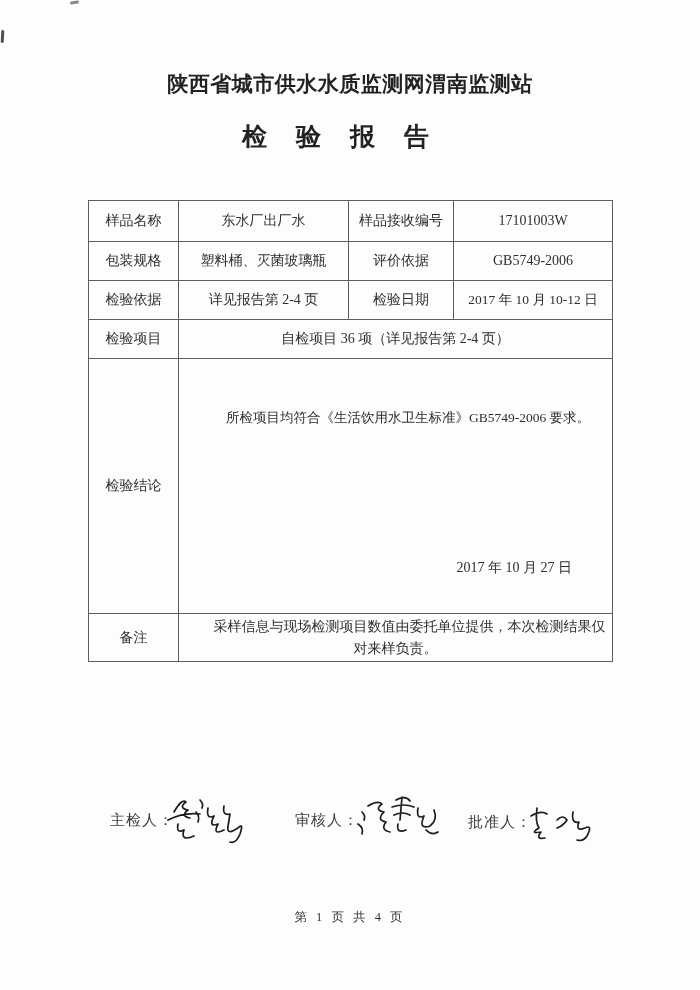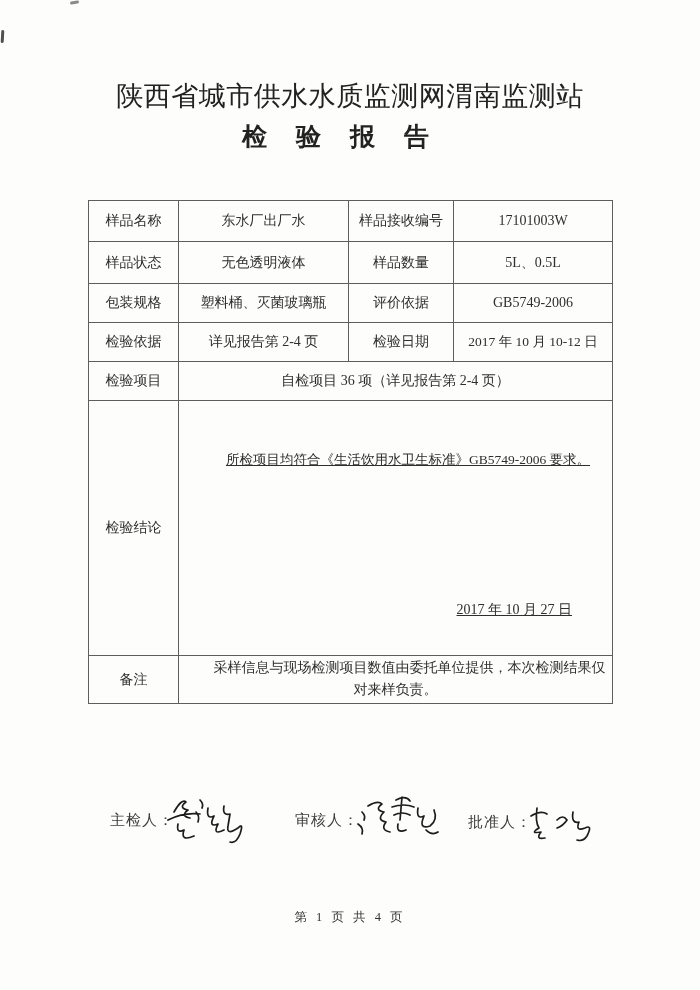--- a/index.html
+++ b/index.html
@@ -23,23 +23,23 @@
   }
   .artifact-left {
     position: absolute; left: 1px; top: 30px;
     width: 3px; height: 13px;
     background: #4f4f4f; border-radius: 2px;
     transform: rotate(3deg);
   }
 
   
   .title-org {
-    position: absolute; top: 78px; left: 0; width: 100%;
-    text-align: center;
-    font-size: 27px; font-weight: normal;
+    position: absolute; top: 70px; left: 0; width: 100%;
+    text-align: center;
+    font-size: 21px; font-weight: bold;
     letter-spacing: 0.5px;
     color: #222;
   }
   .title-report {
     position: absolute; top: 120px; left: 0; width: 100%;
     text-align: center;
     font-size: 25px; font-weight: bold;
     letter-spacing: 29px; 
     box-sizing: border-box;
     color: #222;
@@ -68,21 +68,20 @@
   tr.r5 { height: 39px; }
   tr.r6 { height: 255px; }
   tr.r7 { height: 47px; }
 
   td.cell-date-val { font-size: 13.5px; white-space: nowrap; }
 
   td.conclusion-cell {
     text-align: left;
     vertical-align: top;
     padding: 0;
-    text-decoration: underline;
   }
   .conclusion-text {
     margin: 0;
     padding: 14px 8px 0 6px;
     text-indent: 2em;
     font-size: 13.5px;
     white-space: nowrap;
   }
   .conclusion-date {
     margin-top: 132px;
@@ -91,21 +90,20 @@
     font-size: 14px;
   }
 
   td.remark-cell {
     text-align: left;
     vertical-align: middle;
     padding: 4px 5px;
     text-indent: 2em;
     line-height: 1.55;
     font-size: 14px;
-    font-family: Liberation Mono, monospace;
   }
 
   
   .sig-area { position: absolute; left: 0; top: 0; width: 700px; height: 990px; pointer-events: none; }
   .sig-label {
     position: absolute;
     font-size: 15px;
     color: #3c3c3c;
     letter-spacing: 1px;
     white-space: nowrap;
@@ -152,26 +150,20 @@
         <col style="width:105px">
         <col style="width:159px">
     </colgroup>
     <tbody>
       <tr class="r1">
         <td>样品名称</td>
         <td>东水厂出厂水</td>
         <td>样品接收编号</td>
         <td>17101003W</td>
       </tr>
-      <tr class="r2">
-        <td>样品状态</td>
-        <td>无色透明液体</td>
-        <td>样品数量</td>
-        <td>5L、0.5L</td>
-      </tr>
       <tr class="r3">
         <td>包装规格</td>
         <td>塑料桶、灭菌玻璃瓶</td>
         <td>评价依据</td>
         <td>GB5749-2006</td>
       </tr>
       <tr class="r4">
         <td>检验依据</td>
         <td>详见报告第 2-4 页</td>
         <td>检验日期</td>

